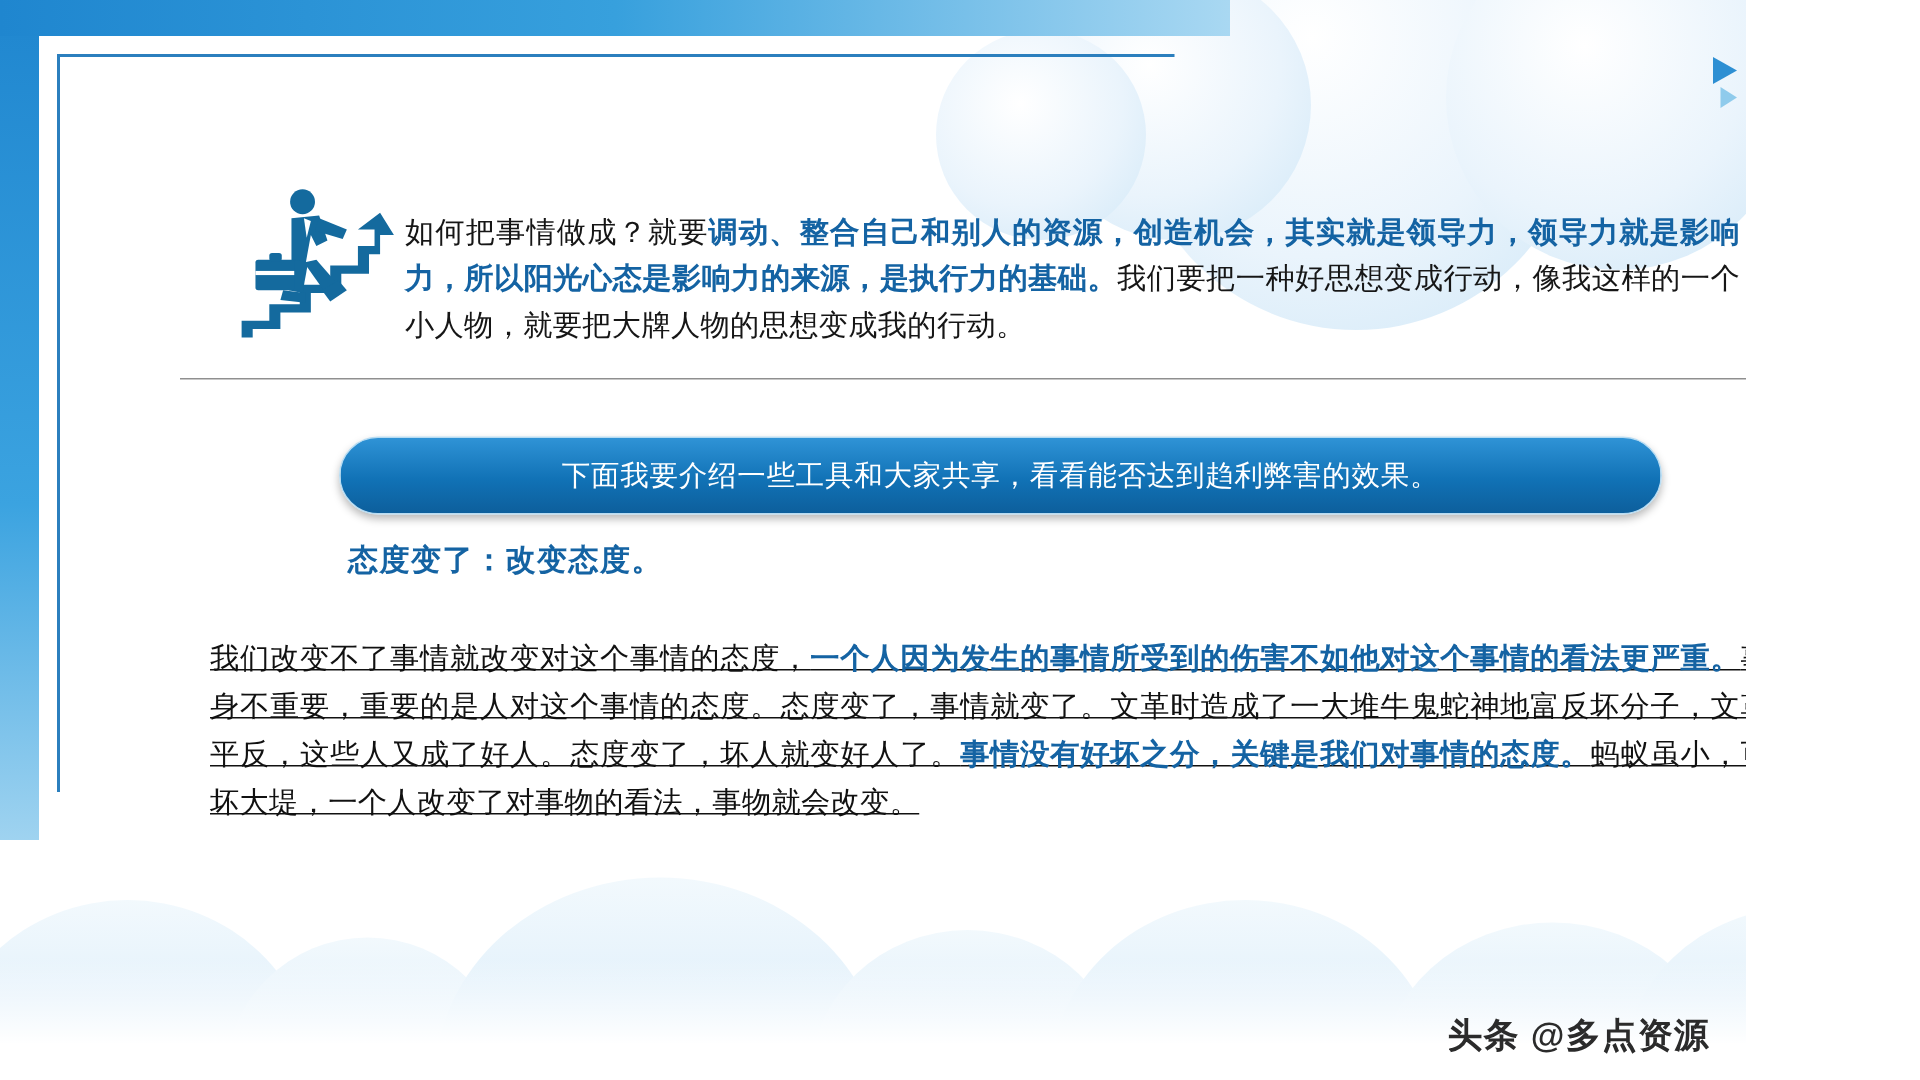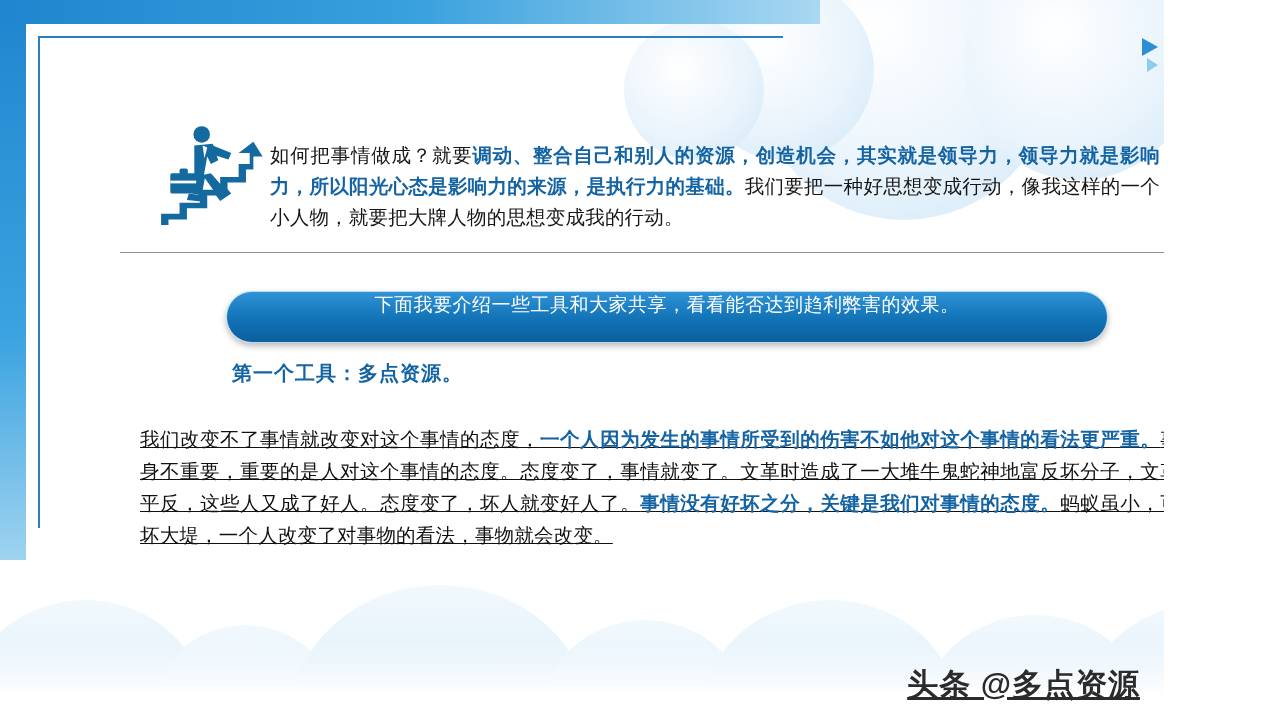--- a/index.html
+++ b/index.html
@@ -145,21 +145,21 @@
   
   .pill {
     position: absolute;
     left: 226px; top: 291px;
     width: 880px; height: 50px;
     border-radius: 26px;
     background: linear-gradient(180deg, #2f93d6 0%, #1172b6 55%, #0d5f9c 100%);
     box-shadow: 0 3px 6px rgba(0,0,0,0.28);
     border: 1px solid #b8dcf2;
     display: flex;
-    align-items: flex-start;
+    align-items: center;
     justify-content: center;
     color: #ffffff;
     font-size: 19px;
     letter-spacing: 0.5px;
   }
 
   
   .subheading {
     position: absolute;
     left: 232px; top: 360px;
@@ -179,26 +179,25 @@
     color: #111111;
     text-align: justify;
     letter-spacing: 0.2px;
     text-decoration: underline;
   }
 
   
   .watermark {
     position: absolute;
     right: 24px; bottom: 14px;
-    font-size: 31px;
+    font-size: 23px;
     font-weight: bold;
     color: #2b2b2b;
     font-family: "Liberation Sans", sans-serif;
     letter-spacing: 1px;
-    text-decoration: underline;
   }
 </style>
 </head>
 <body>
 
 <div class="slide">
 
   <div class="cloud-top">
     <div class="blob b1"></div>
     <div class="blob b2"></div>
@@ -245,21 +244,21 @@
       <span>如何把事情做成？就要</span><span class="hl">调动、整合自己和别人的资源，创造机会，其实就是领导力，领导力就是影响力，所以阳光心态是影响力的来源，是执行力的基础。</span><span>我们要把一种好思想变成行动，像我这样的一个小人物，就要把大牌人物的思想变成我的行动。</span>
     </div>
   </div>
 
   <div class="divider"></div>
 
   <div class="pill">
     <span>下面我要介绍一些工具和大家共享，看看能否达到趋利弊害的效果。</span>
   </div>
 
-  <div class="subheading">第一个工具：多点资源。</div>
+  <div class="subheading">态度变了：改变态度。</div>
 
   <div class="body-text">
     <span>我们改变不了事情就改变对这个事情的态度，</span><span class="hl2">一个人因为发生的事情所受到的伤害不如他对这个事情的看法更严重。</span><span>事情本身不重要，重要的是人对这个事情的态度。态度变了，事情就变了。文革时造成了一大堆牛鬼蛇神地富反坏分子，文革后一平反，这些人又成了好人。态度变了，坏人就变好人了。</span><span class="hl2">事情没有好坏之分，关键是我们对事情的态度。</span><span>蚂蚁虽小，可以破坏大堤，一个人改变了对事物的看法，事物就会改变。</span>
   </div>
 
   <div class="cloud-bottom">
     <div class="blob cb1"></div>
     <div class="blob cb2"></div>
     <div class="blob cb3"></div>
     <div class="blob cb4"></div>

